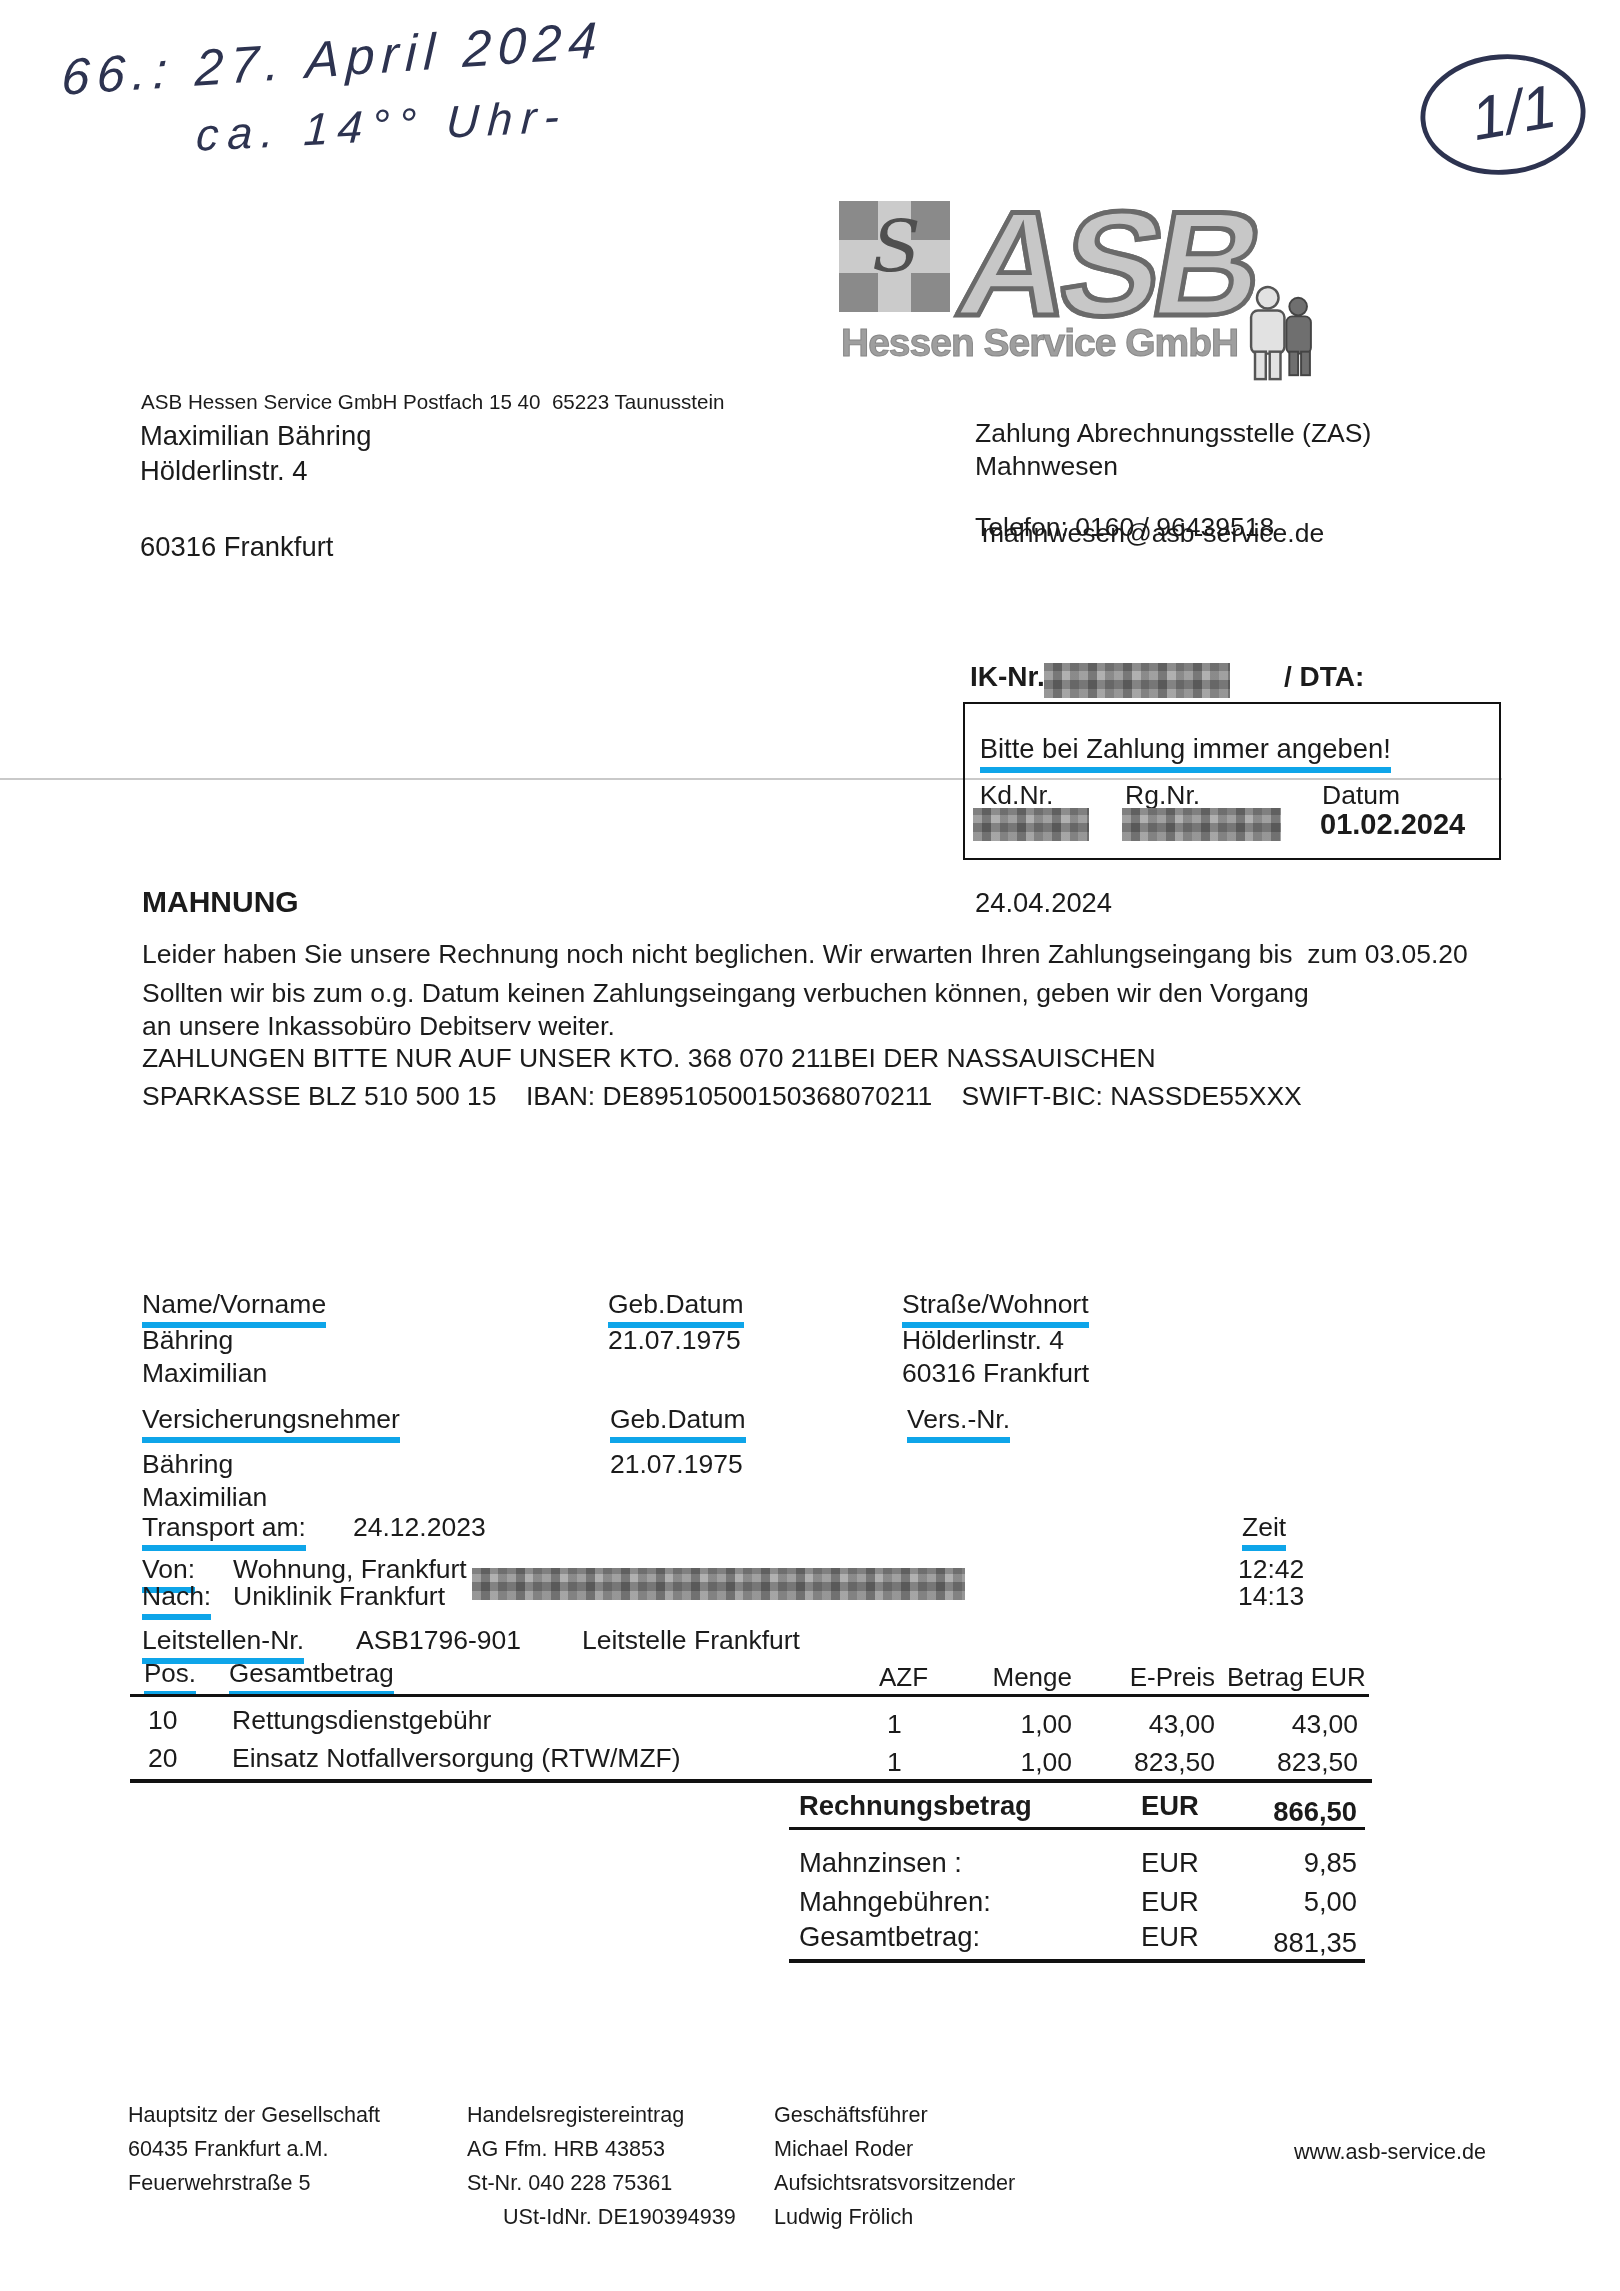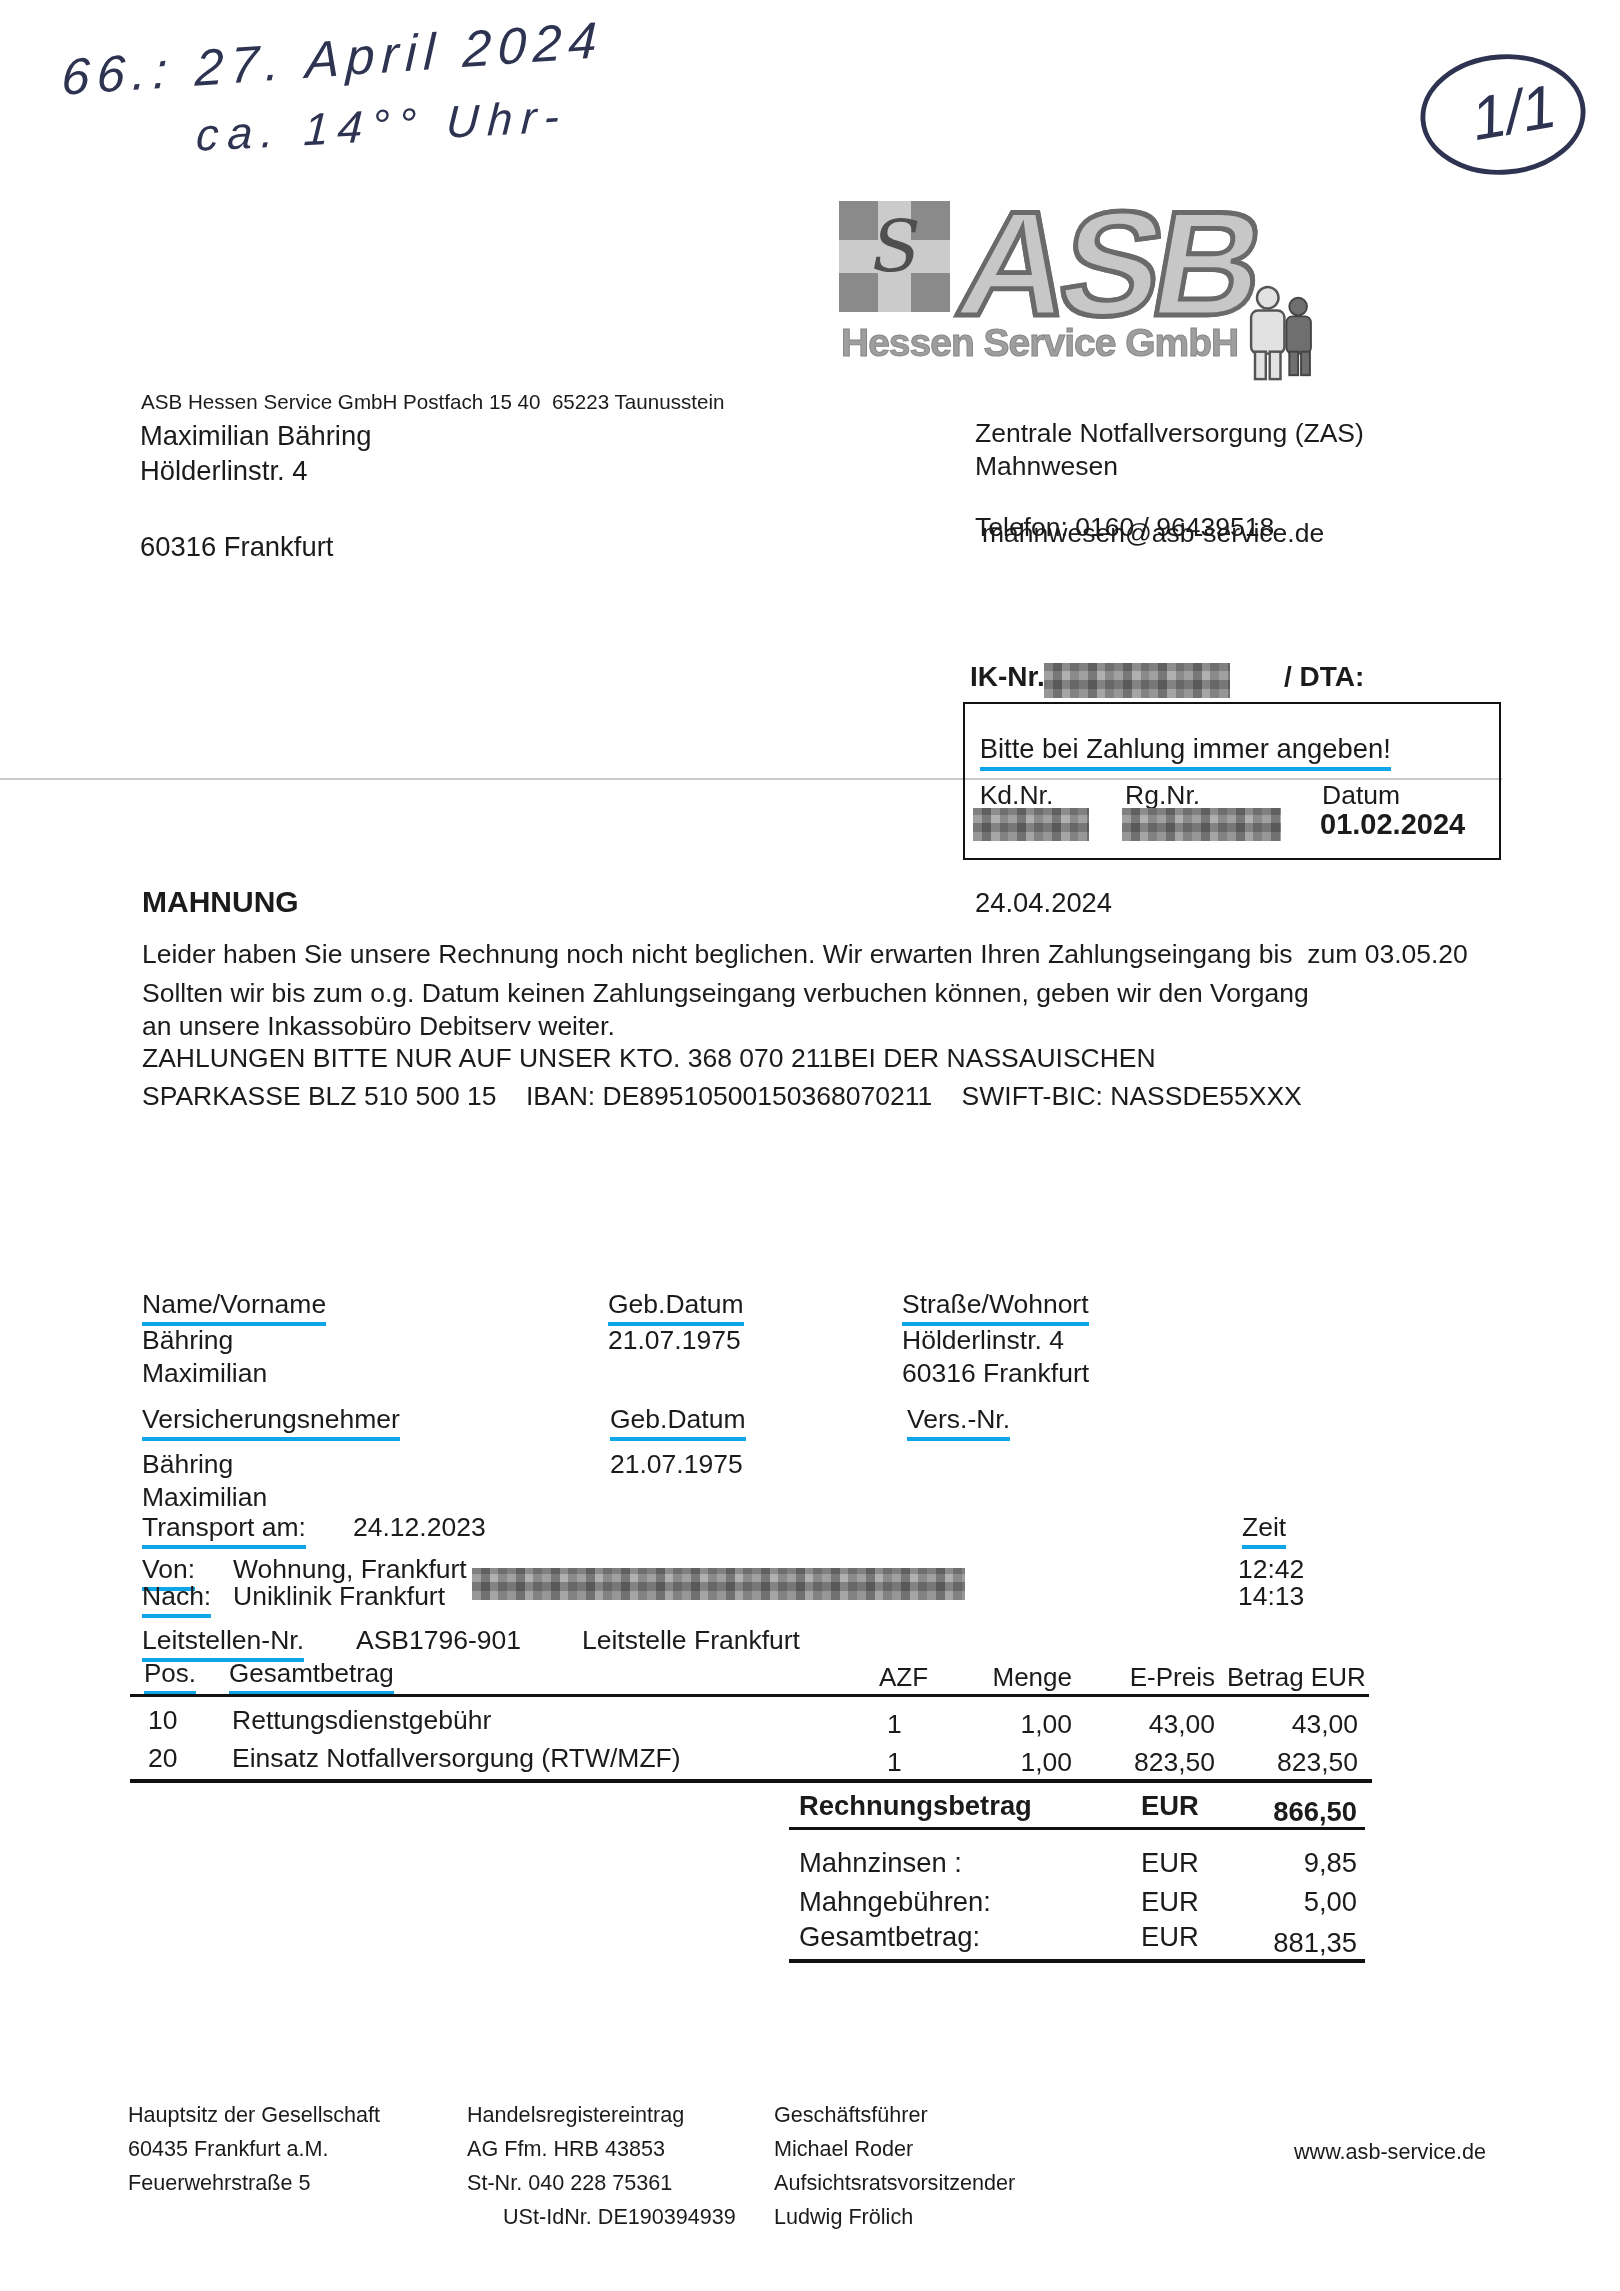--- a/index.html
+++ b/index.html
@@ -1,20 +1,20 @@
 <!DOCTYPE html>
 <html><head>
 <meta charset="utf-8">
 <style>
   html,body{margin:0;padding:0;background:#e8e8e8;}
   .page{position:relative;width:1620px;height:2292px;background:#ffffff;overflow:hidden;
         font-family:"Liberation Sans",sans-serif;color:#1b1b1b;}
   .abs{position:absolute;white-space:pre;}
   .b{font-weight:bold;}
-  .u{border-bottom:4px solid #0ea5e9;padding-bottom:2px;}
+  .u{border-bottom:6px solid #0ea5e9;padding-bottom:2px;}
   .s21{font-size:20.6px;}
   .s22{font-size:21.6px;line-height:34px;}
   .s26{font-size:26px;}
   .s27{font-size:26.5px;}
   .s28{font-size:27.4px;}
   .s29{font-size:28px;}
   .s30{font-size:29px;}
   .right{text-align:right;}
   .redact{background:
       repeating-linear-gradient(0deg,#c9c9c9 0 8.8px,#9f9f9f 8.8px 17.6px,#d6d6d6 17.6px 26.5px,#ababab 26.5px 35px),
@@ -72,21 +72,21 @@
       <rect x="45" y="68" width="9" height="24" fill="#6f6f6f" stroke="#444" stroke-width="2"></rect>
       <rect x="57" y="68" width="9" height="24" fill="#6f6f6f" stroke="#444" stroke-width="2"></rect>
     </svg>
   </div>
 
   <div class="abs s21" style="left:141px;top:390px;">ASB Hessen Service GmbH Postfach 15 40  65223 Taunusstein</div>
   <div class="abs s28" style="left:140px;top:420px;">Maximilian Bähring</div>
   <div class="abs s28" style="left:140px;top:455px;">Hölderlinstr. 4</div>
   <div class="abs s28" style="left:140px;top:531px;">60316 Frankfurt</div>
 
-  <div class="abs s27" style="left:975px;top:418px;">Zentrale Notfallversorgung (ZAS)</div>
+  <div class="abs s27" style="left:975px;top:418px;">Zahlung Abrechnungsstelle (ZAS)</div>
   <div class="abs s27" style="left:975px;top:451px;">Mahnwesen</div>
   <div class="abs s27" style="left:975px;top:484px;margin-top:28px;">Telefon: 0160 / 96439518</div>
   <div class="abs s27" style="left:975px;top:518px;margin-left:7px;">mahnwesen@asb-service.de</div>
 
   <div class="fold"></div>
 
   <div class="abs s29 b" style="left:970px;top:661px;">IK-Nr.:</div>
   <div class="abs redact" style="left:1044px;top:663px;width:186px;height:35px;"></div>
   <div class="abs s29 b" style="left:1284px;top:661px;">/ DTA:</div>
 

